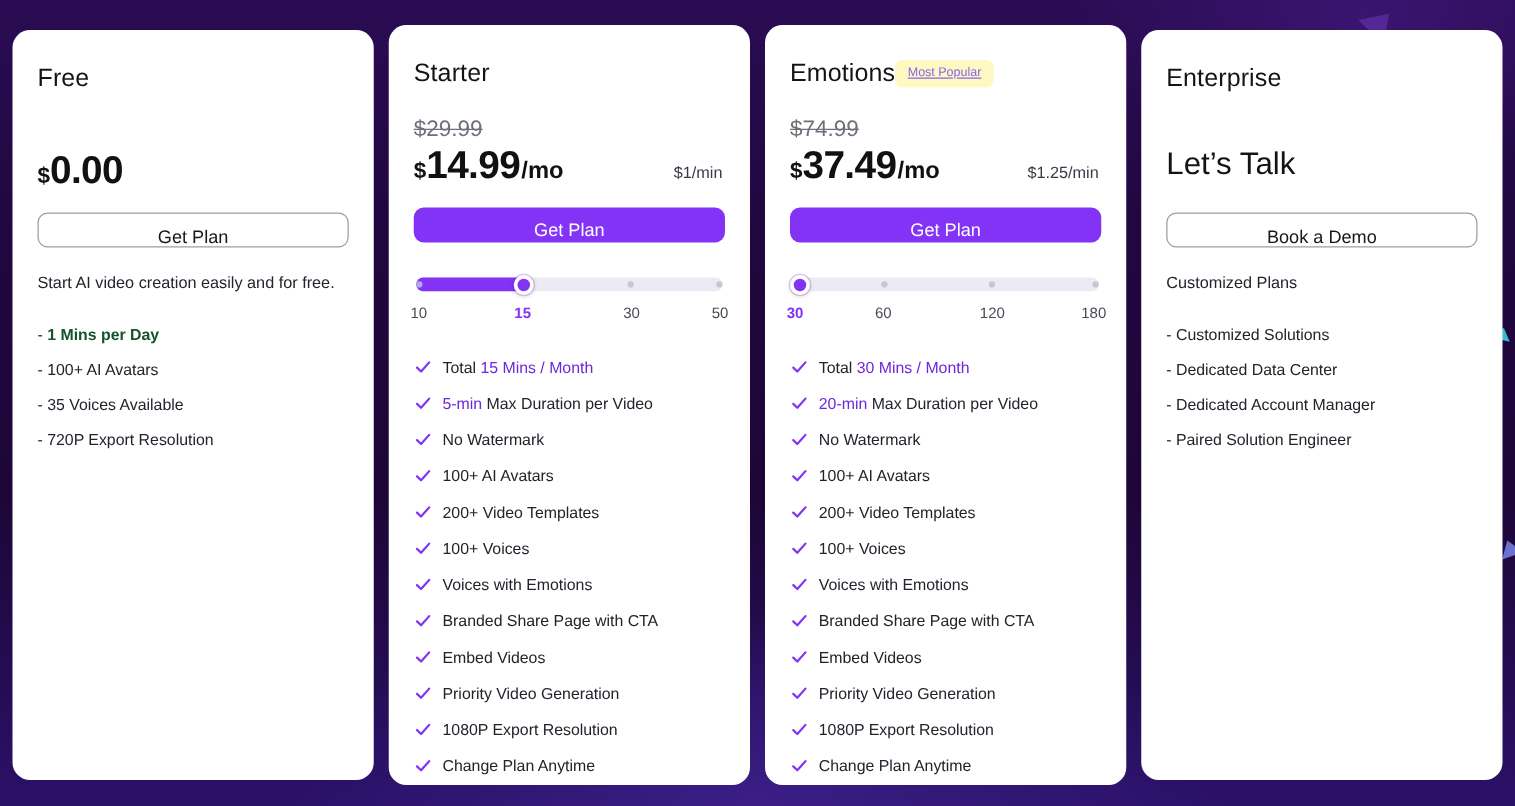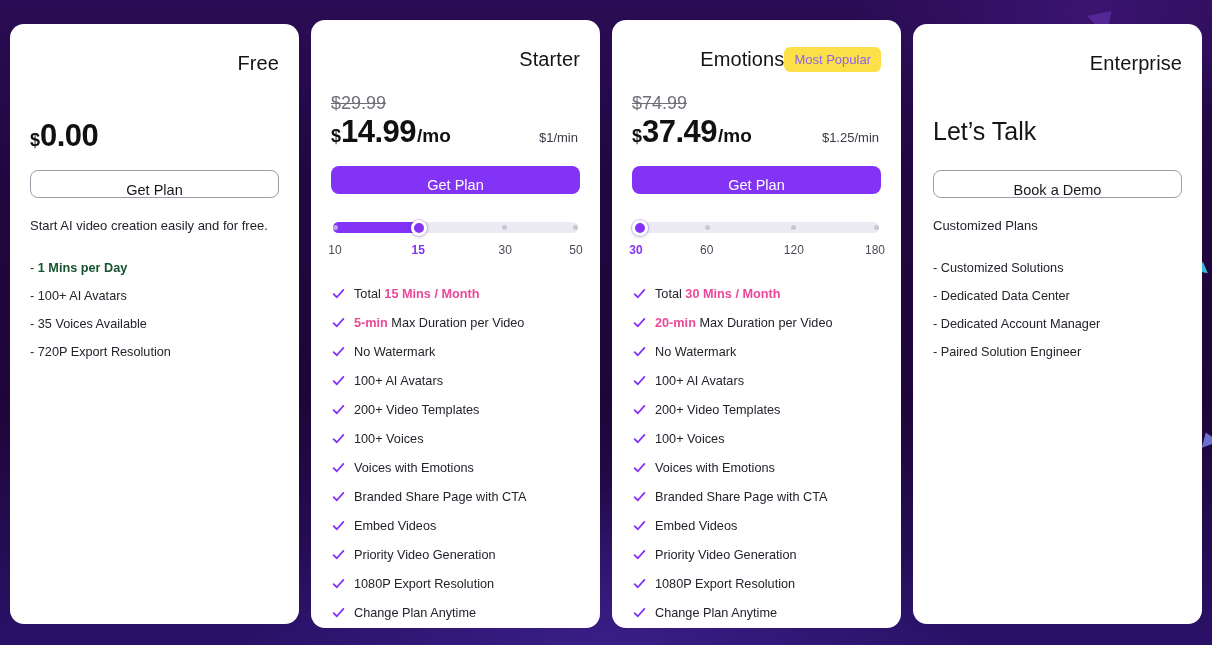--- a/index.html
+++ b/index.html
@@ -47,39 +47,40 @@
     border-radius: 14px;
     padding: 26px 20px 20px 20px;
   }
 
   .card.std    { margin-top: 24px; height: 600px; }
   .card.tall   { margin-top: 20px; height: 608px; }
 
   .card-head {
     display: flex;
     align-items: center;
-    justify-content: flex-end;
+    justify-content: flex-start;
     height: 26px;
   }
 
   .plan-name {
     font-size: 20px;
     font-weight: 400;
     color: #141414;
     letter-spacing: .1px;
   }
 
   .badge {
-    background: #fde047;
+    background: #fef9c3;
     color: #8a63f0;
-    font-size: 13px;
+    font-size: 10px;
     border-radius: 6px;
     padding: 6px 10px;
     line-height: 1;
     white-space: nowrap;
+    text-decoration: underline;
   }
 
   .price-block { margin-top: 22px; height: 66px; position: relative; }
 
   .old-price {
     font-size: 18px;
     color: #6f6f7a;
     text-decoration: line-through;
     height: 18px;
     line-height: 18px;
@@ -208,21 +209,21 @@
     color: #23232c;
     white-space: nowrap;
   }
   .check-icon {
     width: 15px; height: 15px;
     flex: 0 0 15px;
     margin-right: 8px;
     color: #8333f5;
   }
   .check-icon svg { display: block; width: 15px; height: 15px; }
-  .check-item .hl { color: #ec4899; font-weight: 700; }
+  .check-item .hl { color: #6d28d9; font-weight: 400; }
 </style>
 </head>
 <body>
 
 <div id="bg"></div>
 <div id="decor">
     <div class="shard" style="left: 1195px; top: 262px; border-left: 7px solid transparent; border-right: 7px solid transparent; border-bottom: 10.5px solid rgb(63, 216, 239); transform: rotate(12deg);"></div>
     <div class="shard" style="left: 1188px; top: 212px; border-left: 5px solid transparent; border-right: 5px solid transparent; border-bottom: 7.5px solid rgb(216, 106, 216); transform: rotate(30deg);"></div>
     <div class="shard" style="left: 1199px; top: 432px; border-left: 9px solid transparent; border-right: 9px solid transparent; border-bottom: 13.5px solid rgb(123, 132, 232); transform: rotate(-20deg);"></div>
     <div class="shard" style="left: 1090px; top: 8px; border-left: 14px solid transparent; border-right: 14px solid transparent; border-bottom: 21px solid rgb(90, 42, 158); transform: rotate(45deg);"></div>

